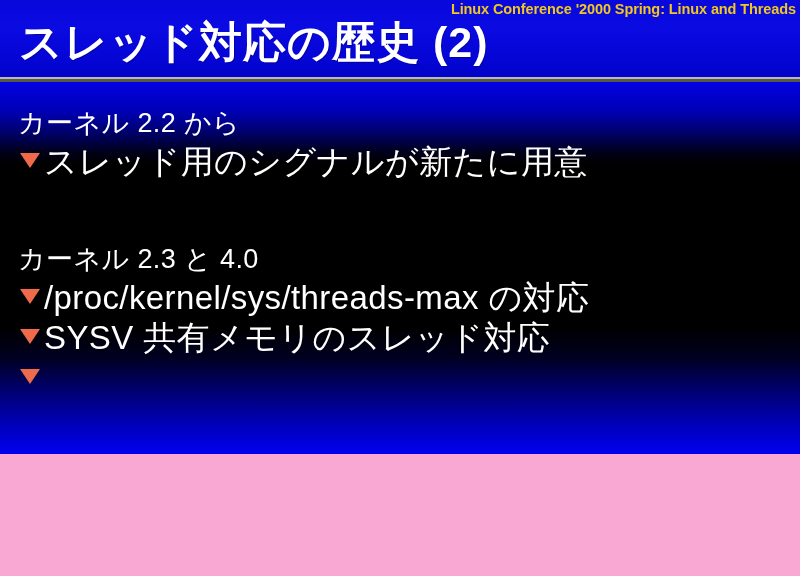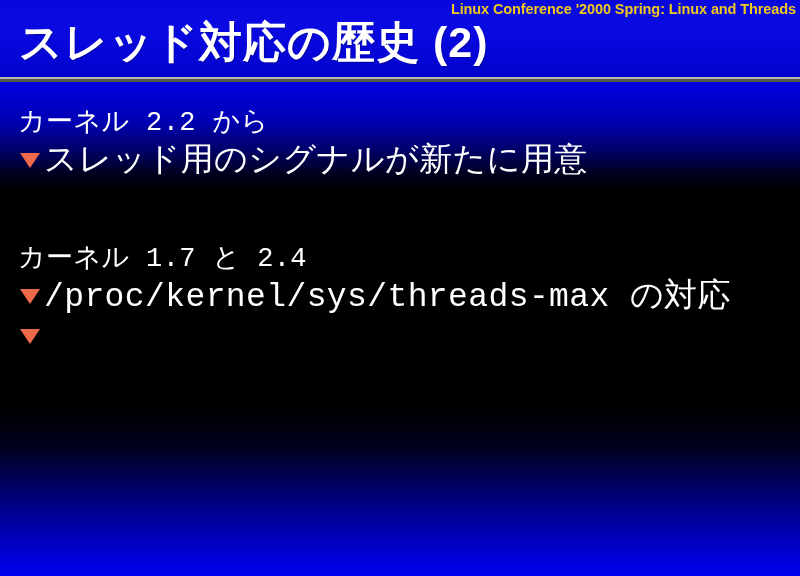--- a/index.html
+++ b/index.html
@@ -77,34 +77,33 @@
     width: 800px; height: 3px;
     background: #56584a;
   }
 
   
   .body {
     position: absolute;
     left: 0;
     top: 82px;
     width: 800px;
-    height: 494px;
+    height: 372px;
     background: linear-gradient(180deg,
                 #0000e2 0%,
                 #0000b4 8%,
                 #000065 14%,
                 #000018 19%,
                 #000000 22%,
                 #000000 66%,
                 #000020 74%,
                 #000070 83%,
                 #0000b8 92%,
                 #0000f0 100%);
     overflow: hidden;
-    font-family: Liberation Mono, monospace;
   }
 
   .content {
     position: absolute;
     left: 0;
     top: 0;
     width: 800px;
   }
 
   .block {
@@ -169,27 +168,31 @@
 
       <div class="block" style="top: 22px;">
         <div class="lead">カーネル 2.2 から</div>
         <div class="bullet-row">
           <span class="tri"></span>
           <span class="btext">スレッド用のシグナルが新たに用意</span>
         </div>
       </div>
 
       <div class="block" style="top: 158px;">
-        <div class="lead">カーネル 1.7 と 2.4</div>
+        <div class="lead">カーネル 2.3 と 4.0</div>
 
         <div class="bullet-row">
           <span class="tri"></span>
           <span class="btext">/proc/kernel/sys/threads-max の対応</span>
         </div>
 
+        <div class="bullet-row">
+          <span class="tri"></span>
+          <span class="btext">SYSV 共有メモリのスレッド対応</span>
+        </div>
 
 
         <div class="bullet-row">
           <span class="tri"></span>
         </div>
       </div>
 
     </div>
   </div>
 

